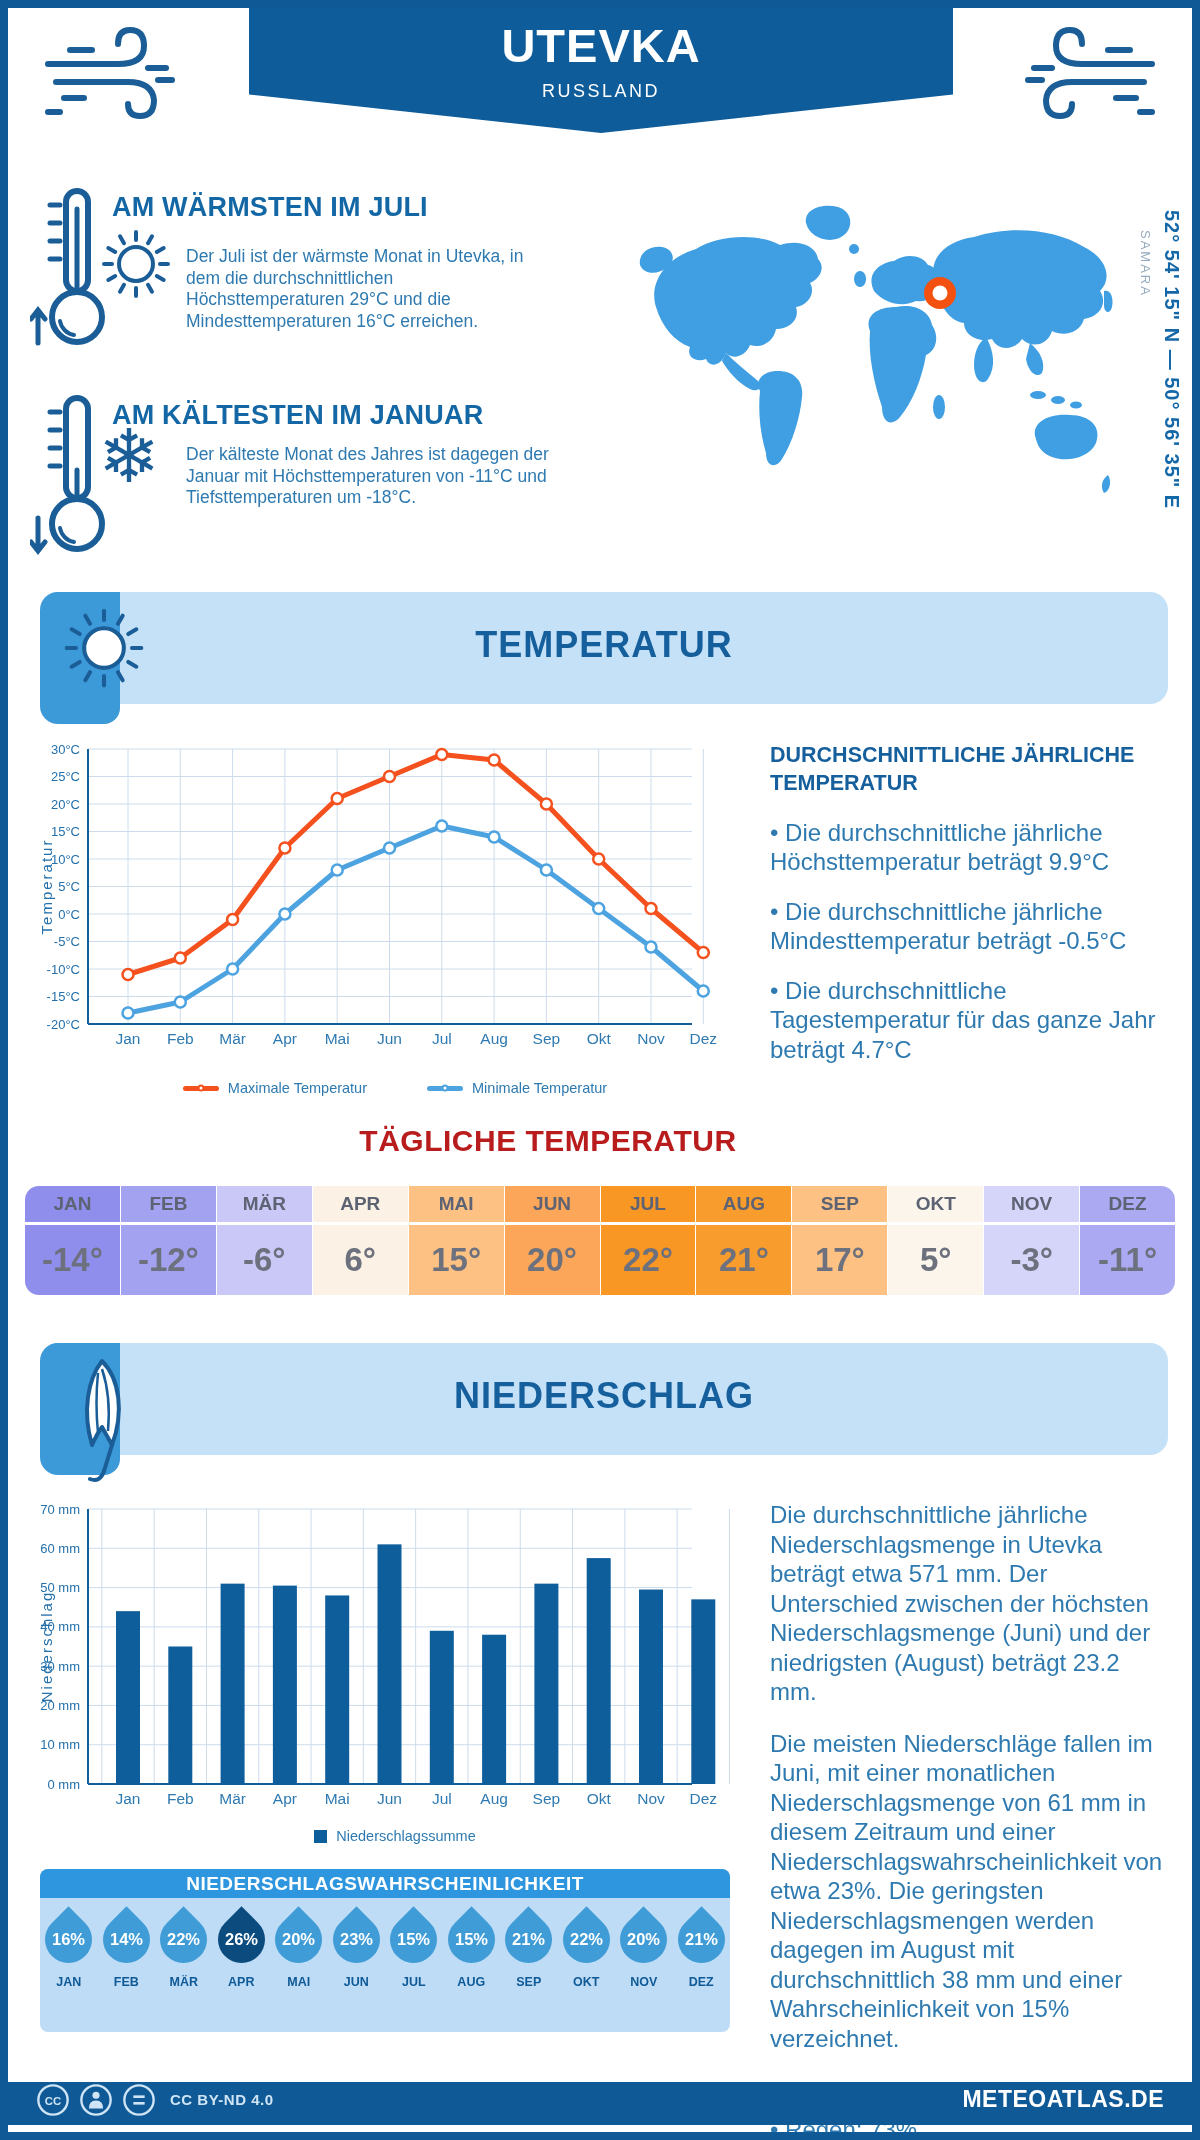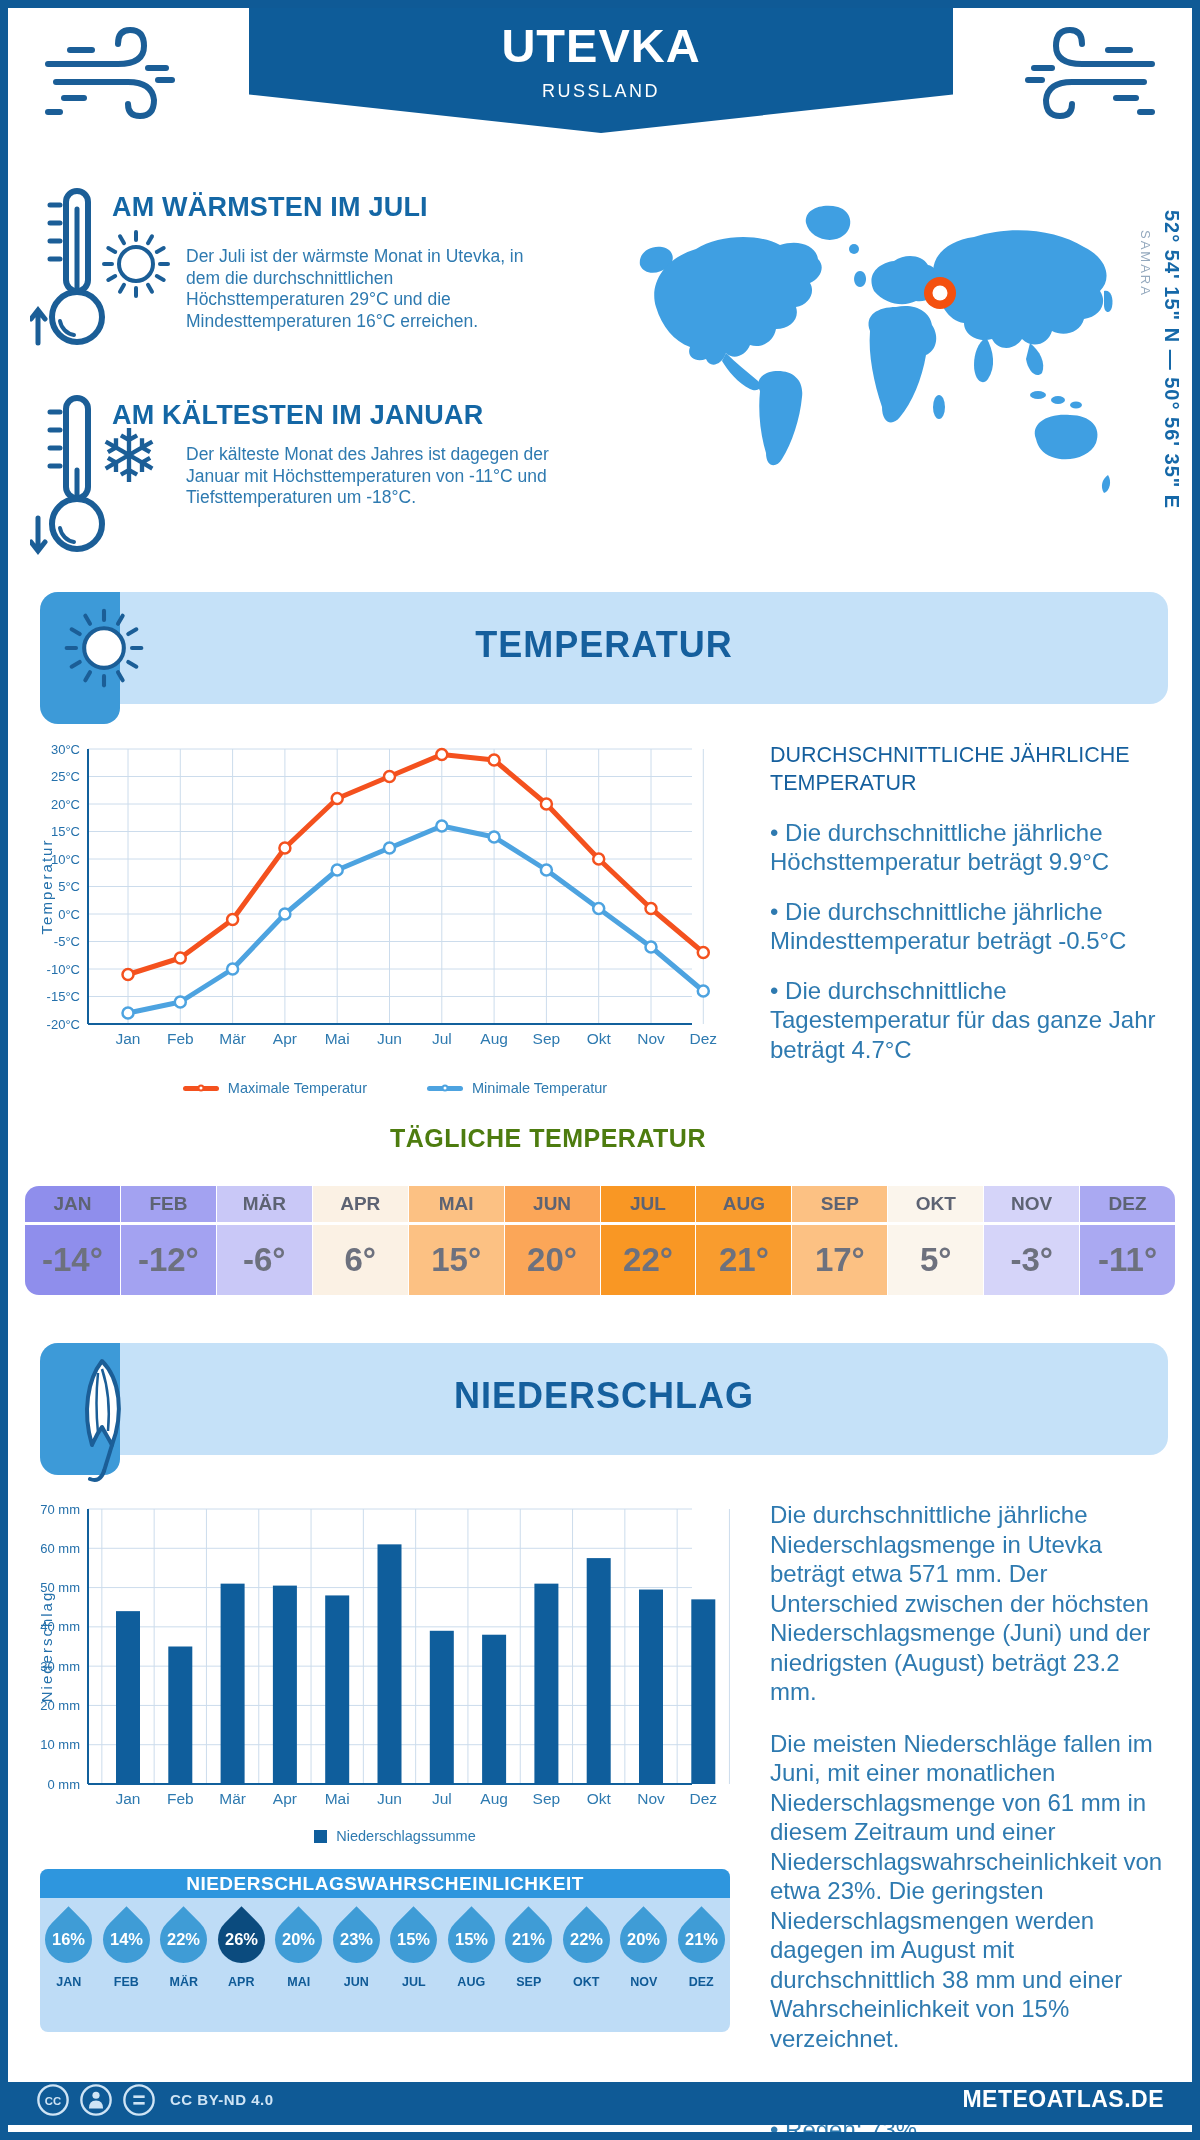--- a/index.html
+++ b/index.html
@@ -37,27 +37,27 @@
   svg text { font-family:"Liberation Sans",sans-serif; }
   .legend { position:absolute; display:flex; justify-content:center; gap:60px; align-items:center;
             color:#2e7ab0; font-size:14.5px; }
   .lg-item { display:flex; align-items:center; gap:9px; }
   .lg-line { position:relative; width:36px; height:5px; border-radius:3px; display:inline-block; }
   .lg-dot { position:absolute; left:50%; top:50%; transform:translate(-50%,-50%); width:7px; height:7px;
             border-radius:50%; background:#fff; border:2.5px solid #888; display:inline-block; }
   .lg-square { width:13px; height:13px; display:inline-block; }
 
   
-  .col-title { font-size:21.5px; font-weight:400; color:#155f9d; line-height:1.3; }
+  .col-title { font-size:21.5px; font-weight:700; color:#155f9d; line-height:1.3; }
   .col-text { font-size:24px; line-height:1.23; color:#2e7ab0; }
   .bullet { margin-top:20px; }
 
   
   .daily-title { position:absolute; left:0; top:1124px; width:1096px; text-align:center;
-                 font-size:25px; font-weight:800; color:#4d7c0f; letter-spacing:0.5px; }
+                 font-size:30px; font-weight:800; color:#b91c1c; letter-spacing:0.5px; }
   #month-table { position:absolute; left:25px; top:1186px; width:1150px; height:109px; display:flex;
                  border-radius:14px; overflow:hidden; }
   .mcol { flex:1; display:flex; flex-direction:column; }
   .mcol:not(:last-child) { border-right:1px solid #fff; }
   .mhead { height:39px; border-bottom:3px solid #fff; display:flex; align-items:center; justify-content:center;
            font-size:19px; font-weight:700; color:#5d6373; }
   .mval { flex:1; display:flex; align-items:center; justify-content:center; font-size:33px; font-weight:700; color:#6d717e; }
 
   
   #prob-box { position:absolute; left:40px; top:1869px; width:690px; height:163px; background:#bedcf6;

